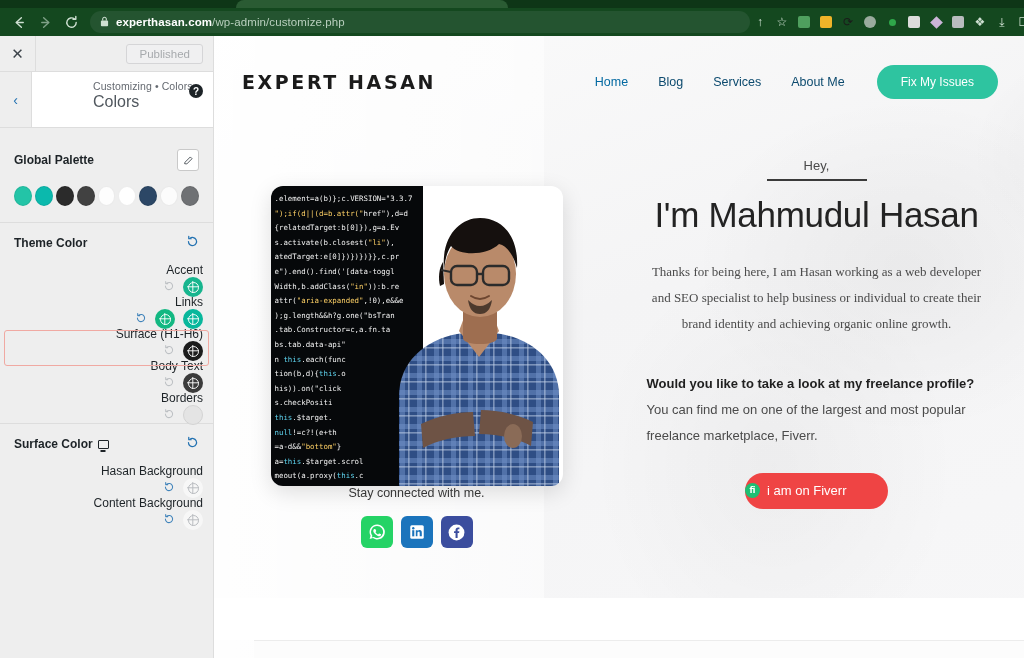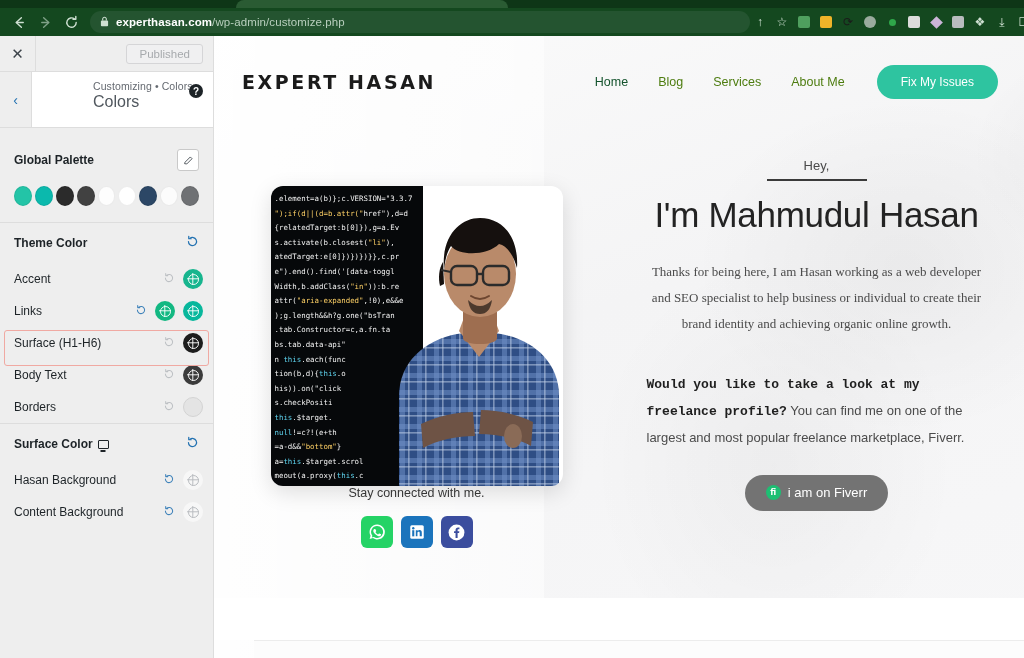--- a/index.html
+++ b/index.html
@@ -110,22 +110,22 @@
     border: 1px solid rgba(0,0,0,.07);
   }
   #palette-edit {
     width: 22px; height: 22px; border: 1px solid #c9c9c9; border-radius: 3px;
     background: #fff; display: flex; align-items: center; justify-content: center;
     color: #3c434a; font-size: 11px; margin-left: auto;
   }
   .hr { height: 1px; background: #dddddd; margin: 0; }
 
   .color-row {
-    display: flex; align-items: center; height: 32px;
-    padding: 0 10px 0 14px; position: relative;
+    display: flex; align-items: flex-end; height: 32px;
+    padding: 0 10px 0 14px; position: relative; flex-direction: column;
   }
   .color-row .label { font-size: 12px; color: #1d2327; }
   .row-ctrls { margin-left: auto; display: flex; align-items: center; gap: 8px; }
   .undo { color: #2271b1; font-size: 12px; line-height: 1; opacity: .85; }
   .undo.off { color: #b5b9bd; }
   .swatch-btn {
     width: 20px; height: 20px; border-radius: 50%;
     display: flex; align-items: center; justify-content: center;
   }
   .swatch-btn .globe {
@@ -176,22 +176,22 @@
   #site-header {
     position: absolute; top: 0; left: 0; right: 0; height: 92px;
     display: flex; align-items: center; padding: 0 26px 0 28px; z-index: 5;
   }
   #site-logo {
     font-size: 19px; font-weight: 700; color: #1b1b1b;
     letter-spacing: 2.6px; font-family: "DejaVu Sans", sans-serif;
     text-transform: uppercase;
   }
   #site-nav { margin-left: auto; display: flex; align-items: center; gap: 30px; }
-  .nav-link { font-size: 12.5px; color: #4d7c0f; }
-  .nav-link.active { color: #14532d; }
+  .nav-link { font-size: 12.5px; color: #0c4a6e; }
+  .nav-link.active { color: #0369a1; }
   #cta-button {
     margin-left: 32px; background: #2ec4a0; color: #ffffff;
     font-size: 12px; padding: 10px 24px; border-radius: 20px;
     white-space: nowrap;
   }
 
   #hero-row {
     position: absolute; top: 92px; left: 0; right: 0; bottom: 0;
     display: flex; z-index: 4;
   }
@@ -237,25 +237,25 @@
     color: #232323; letter-spacing: -.3px;
   }
   #hero-desc {
     margin-top: 24px; font-size: 13px; line-height: 26px; color: #4b4b4b;
     max-width: 340px; margin-left: auto; margin-right: auto; font-family: Liberation Serif, serif;
   }
   #hero-free {
     margin-top: 34px; font-size: 13px; line-height: 26px; color: #4b4b4b;
     max-width: 340px; margin-left: auto; margin-right: auto; text-align: left;
   }
-  #hero-free b { color: #1f1f1f; font-weight: 700; font-family: Liberation Mono, monospace; }
+  #hero-free b { color: #1f1f1f; font-weight: 700; }
   #fiverr-btn {
-    margin: 24px auto 0 auto; background: #737373; color: #ffffff;
+    margin: 24px auto 0 auto; background: #ef4444; color: #ffffff;
     height: 36px; width: 143px; border-radius: 18px;
-    display: flex; align-items: center; justify-content: center; gap: 7px;
+    display: flex; align-items: center; gap: 7px;
     font-size: 13px;
   }
   #fiverr-badge {
     width: 15px; height: 15px; border-radius: 50%; background: #1dbf73;
     display: flex; align-items: center; justify-content: center;
     font-size: 8px; font-weight: 700; color: #ffffff;
     font-family: "DejaVu Sans", sans-serif;
   }
   #next-section {
     position: absolute; left: 40px; right: 0; bottom: 0; height: 18px;

